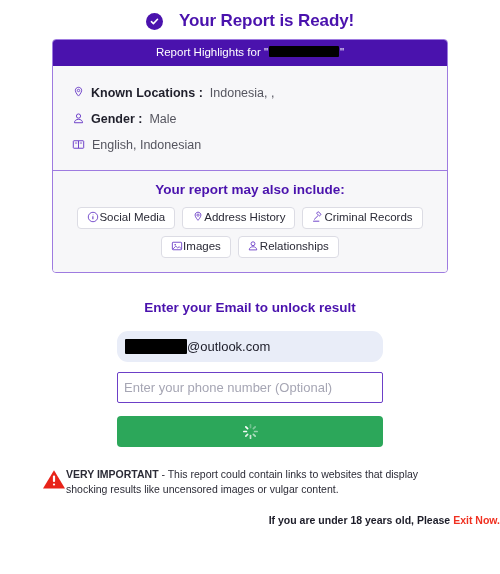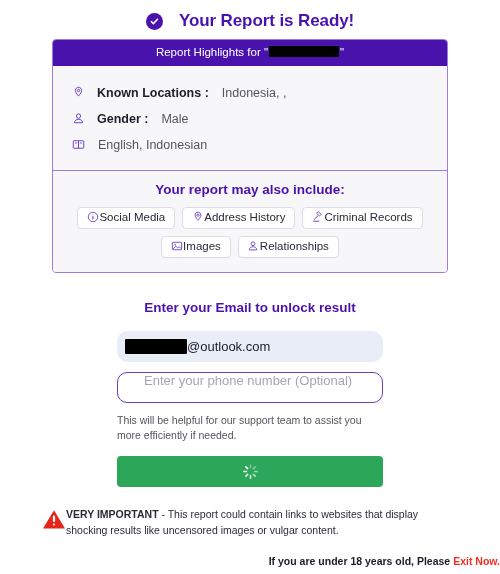--- a/index.html
+++ b/index.html
@@ -71,21 +71,21 @@
   .redact-header { width: 70px; height: 11px; margin: 0 1px; position: relative; top: -1px;}
 
   .card-body {
     padding: 14px 0 12px 0;
     border-bottom: 1px solid #9E7BE0;
     background: #F7F7F9;
   }
   .fact-row {
     display: flex;
     align-items: center;
-    gap: 12px;
+    gap: 6px;
     padding: 0 0 0 18px;
     height: 26px;
     font-size: 12.5px;
     color: #3a3a46;
   }
   .fact-icon {
     width: 14px; height: 14px;
     flex: none;
     display: flex; align-items: center; justify-content: center;
     color: #6C3FC7;
@@ -168,23 +168,24 @@
     color: #1c1c28;
   }
   .redact-email {
     width: 62px; height: 15px; margin-right: 0px;
   }
   .phone-field {
     width: 266px;
     height: 31px;
     background: #ffffff;
     border: 1px solid #6C3FC7;
-    border-radius: 10px;
-    display: flex;
-    padding-left: 26px;
+    border-radius: 2px;
+    display: flex;
+    align-items: center;
+    padding-left: 6px;
     font-size: 13px;
     color: #a6a6b4;
   }
   .helper-text {
     width: 266px;
     margin: 6px auto 0 auto;
     text-align: left;
     font-size: 10.5px;
     line-height: 1.45;
     color: #54545e;
@@ -357,21 +358,20 @@
           <span>@outlook.com</span>
       </div>
     </div>
 
     <div class="field-wrap">
       <div class="phone-field">
         <span>Enter your phone number (Optional)</span>
       </div>
     </div>
 
-    <div class="helper-text">This will be helpful for our support team to assist you more efficiently if needed.</div>
 
     <div class="submit-btn">
       <svg class="spinner" width="17" height="17" viewBox="0 0 20 20">
         <g stroke="#ffffff" stroke-width="2" stroke-linecap="round">
           <line x1="10" y1="2.2" x2="10" y2="5.2" opacity="0.30"></line>
           <line x1="15.5" y1="4.5" x2="13.4" y2="6.6" opacity="0.40"></line>
           <line x1="17.8" y1="10" x2="14.8" y2="10" opacity="0.50"></line>
           <line x1="15.5" y1="15.5" x2="13.4" y2="13.4" opacity="0.62"></line>
           <line x1="10" y1="17.8" x2="10" y2="14.8" opacity="0.74"></line>
           <line x1="4.5" y1="15.5" x2="6.6" y2="13.4" opacity="0.86"></line>

